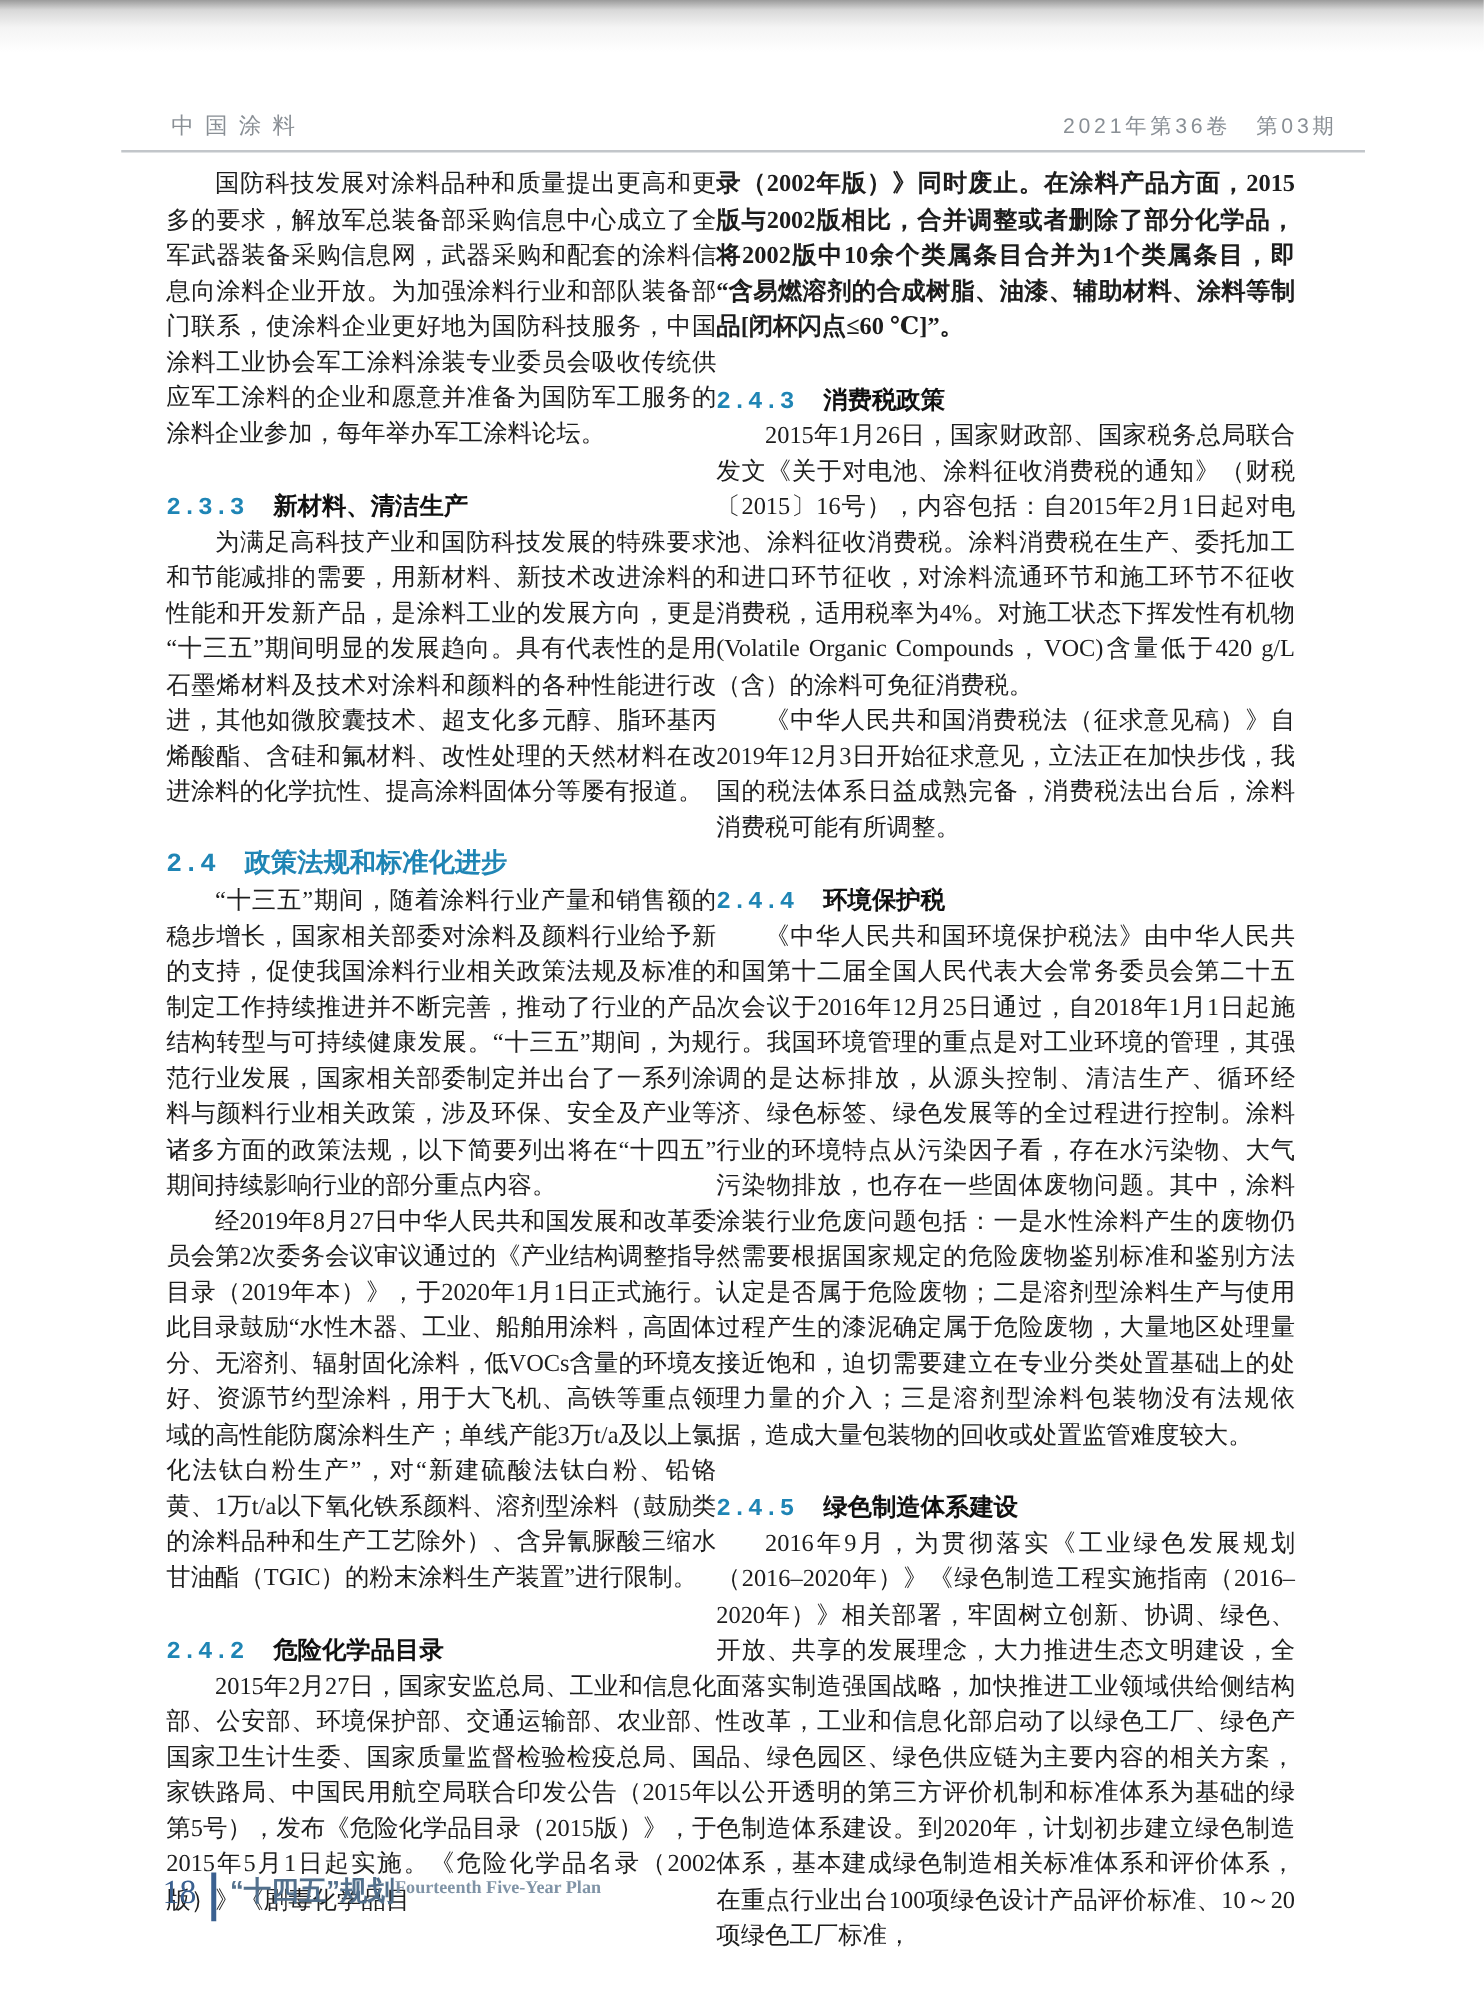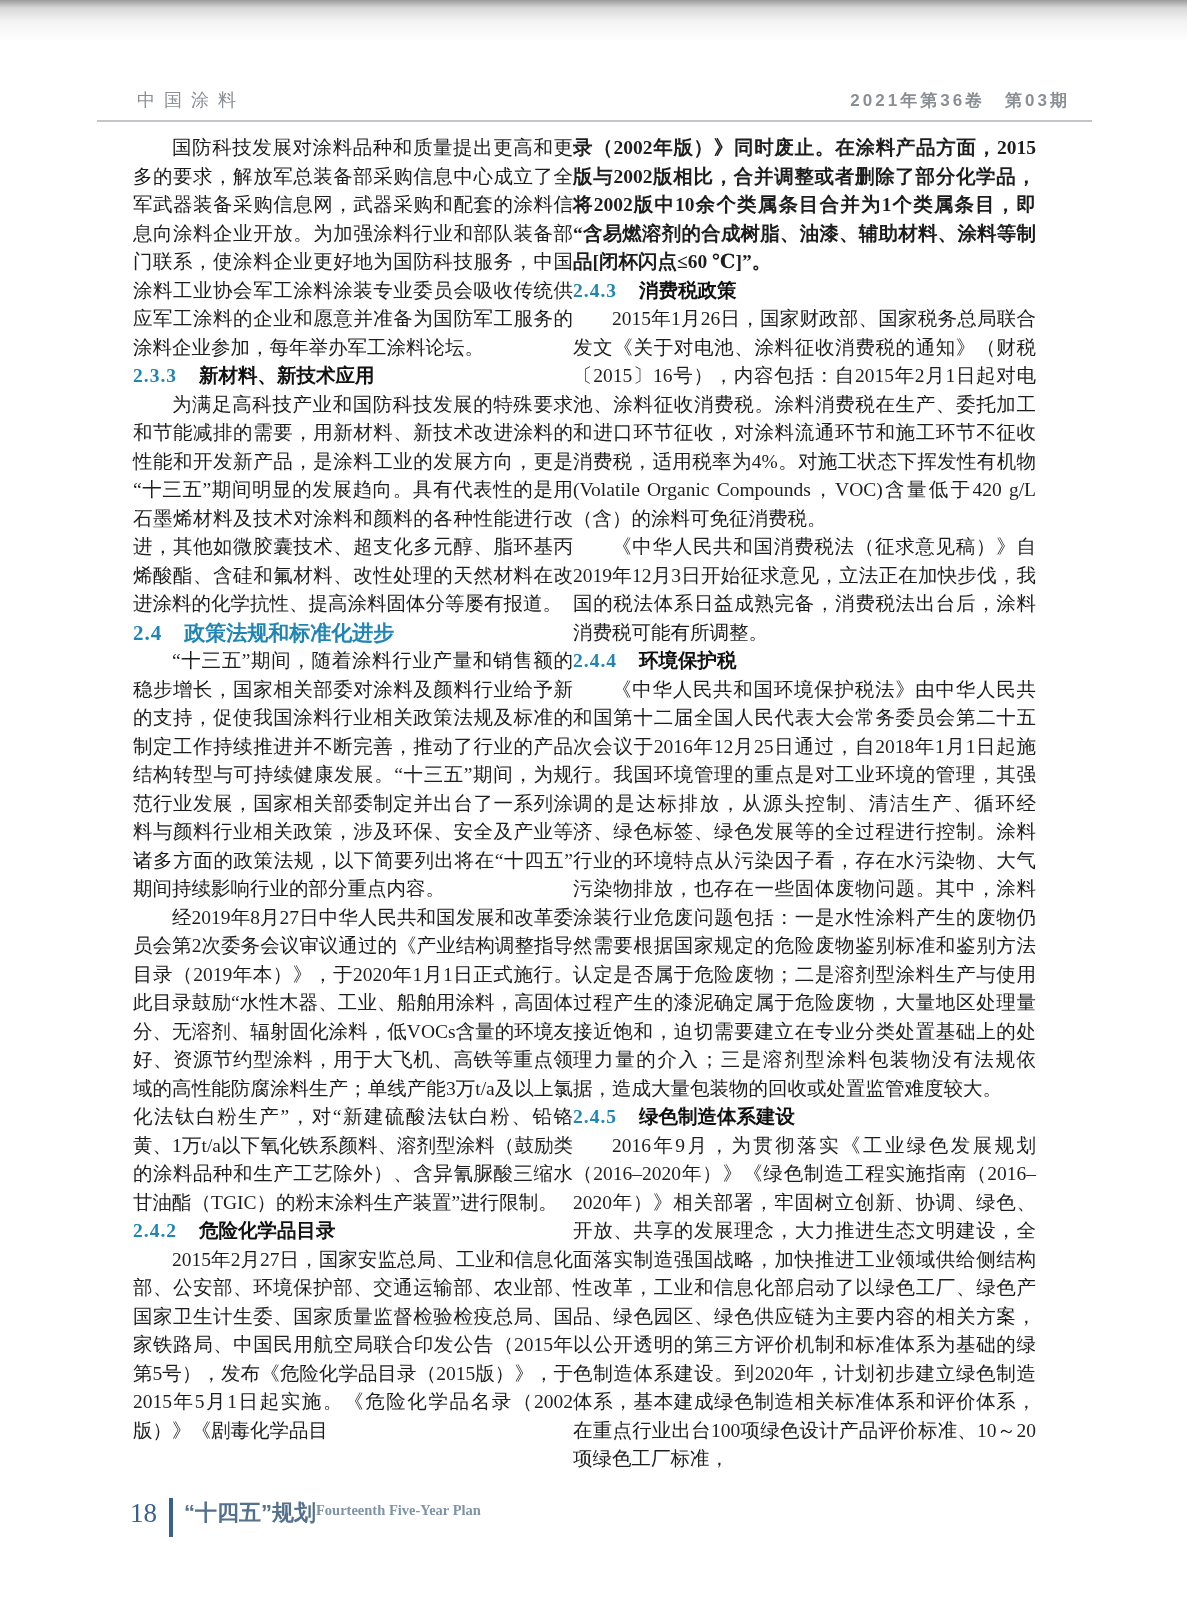--- a/index.html
+++ b/index.html
@@ -33,37 +33,37 @@
     border-bottom:2px solid var(--rule-gray);
     font-family:"Liberation Sans","DejaVu Sans",sans-serif;
   }
   .journal-name{
     font-size:18px;color:var(--header-gray);letter-spacing:9px;
     margin-left:40px;
   }
   .issue-info{
     font-size:17px;color:var(--header-gray);letter-spacing:3px;
     margin-right:22px;
-    font-weight:bold;
   }
   
   .columns{
     position:absolute;top:134px;left:133px;
     display:flex;
   }
   .col{font-size:19.5px;line-height:28.5px;text-align:justify;}
   .col-left{width:440px;}
   .col-right{width:463px;}
   .para{margin:0;text-indent:2em;}
   .para.noind{text-indent:0;font-weight:bold;}
   .h2,.h3{
-    font-family:Liberation Serif, serif;
+    font-family:Liberation Mono, monospace;
     font-weight:bold;
     line-height:28.5px;
     text-align:left;
+    margin-top:30px;
   }
   .h2 .num,.h3 .num{color:var(--heading-blue);margin-right:22px;letter-spacing:1px;}
   .h3 .ttl{color:#111111;}
   .h2{font-size:21px;}
   .h2 .ttl{color:var(--heading-blue);}
   .h3{font-size:19.5px;}
   
   .footer{
     position:absolute;left:130px;top:1498px;
     display:flex;align-items:stretch;
@@ -92,21 +92,21 @@
   <div class="scan-edge-top"></div>
 
   <div class="header">
     <span class="journal-name">中国涂料</span>
     <span class="issue-info">2021年第36卷　第03期</span>
   </div>
 
   <div class="columns">
     <div class="col col-left">
         <p class="para">国防科技发展对涂料品种和质量提出更高和更多的要求，解放军总装备部采购信息中心成立了全军武器装备采购信息网，武器采购和配套的涂料信息向涂料企业开放。为加强涂料行业和部队装备部门联系，使涂料企业更好地为国防科技服务，中国涂料工业协会军工涂料涂装专业委员会吸收传统供应军工涂料的企业和愿意并准备为国防军工服务的涂料企业参加，每年举办军工涂料论坛。</p>
-        <div class="h3"><span class="num">2.3.3</span><span class="ttl">新材料、新技术应用</span></div>
+        <div class="h3"><span class="num">2.3.3</span><span class="ttl">新材料、清洁生产</span></div>
         <p class="para">为满足高科技产业和国防科技发展的特殊要求和节能减排的需要，用新材料、新技术改进涂料的性能和开发新产品，是涂料工业的发展方向，更是“十三五”期间明显的发展趋向。具有代表性的是用石墨烯材料及技术对涂料和颜料的各种性能进行改进，其他如微胶囊技术、超支化多元醇、脂环基丙烯酸酯、含硅和氟材料、改性处理的天然材料在改进涂料的化学抗性、提高涂料固体分等屡有报道。</p>
         <div class="h2"><span class="num">2.4</span><span class="ttl">政策法规和标准化进步</span></div>
         <p class="para">“十三五”期间，随着涂料行业产量和销售额的稳步增长，国家相关部委对涂料及颜料行业给予新的支持，促使我国涂料行业相关政策法规及标准的制定工作持续推进并不断完善，推动了行业的产品结构转型与可持续健康发展。“十三五”期间，为规范行业发展，国家相关部委制定并出台了一系列涂料与颜料行业相关政策，涉及环保、安全及产业等诸多方面的政策法规，以下简要列出将在“十四五”期间持续影响行业的部分重点内容。</p>
         <p class="para">经2019年8月27日中华人民共和国发展和改革委员会第2次委务会议审议通过的《产业结构调整指导目录（2019年本）》，于2020年1月1日正式施行。此目录鼓励“水性木器、工业、船舶用涂料，高固体分、无溶剂、辐射固化涂料，低VOCs含量的环境友好、资源节约型涂料，用于大飞机、高铁等重点领域的高性能防腐涂料生产；单线产能3万t/a及以上氯化法钛白粉生产”，对“新建硫酸法钛白粉、铅铬黄、1万t/a以下氧化铁系颜料、溶剂型涂料（鼓励类的涂料品种和生产工艺除外）、含异氰脲酸三缩水甘油酯（TGIC）的粉末涂料生产装置”进行限制。</p>
         <div class="h3"><span class="num">2.4.2</span><span class="ttl">危险化学品目录</span></div>
         <p class="para">2015年2月27日，国家安监总局、工业和信息化部、公安部、环境保护部、交通运输部、农业部、国家卫生计生委、国家质量监督检验检疫总局、国家铁路局、中国民用航空局联合印发公告（2015年第5号），发布《危险化学品目录（2015版）》，于2015年5月1日起实施。《危险化学品名录（2002版）》《剧毒化学品目</p>
       </div>
     <div class="col col-right">
         <p class="para noind">录（2002年版）》同时废止。在涂料产品方面，2015版与2002版相比，合并调整或者删除了部分化学品，将2002版中10余个类属条目合并为1个类属条目，即“含易燃溶剂的合成树脂、油漆、辅助材料、涂料等制品[闭杯闪点≤60 ℃]”。</p>
         <div class="h3"><span class="num">2.4.3</span><span class="ttl">消费税政策</span></div>

